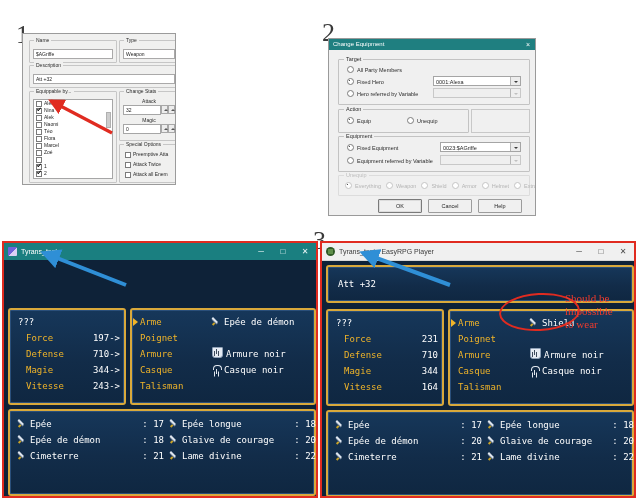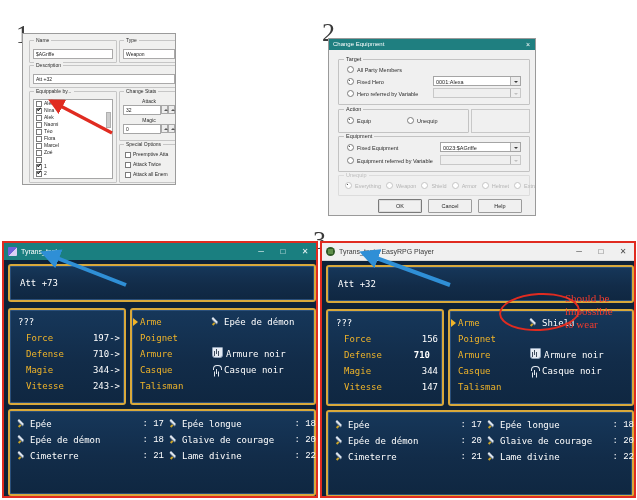--- a/index.html
+++ b/index.html
@@ -275,21 +275,21 @@
   .cursor-arrow{
     position:absolute;width:0;height:0;
     border-top:4px solid transparent;border-bottom:4px solid transparent;
     border-left:5px solid #f0b429;
   }
   .itemrow{
     position:absolute;
     font-family:"DejaVu Sans Mono", monospace;font-size:9px;
     color:#ffffff;white-space:pre;line-height:14px;
   }
-  .itemnum{position:absolute;font-family:Liberation Mono, monospace;}
+  .itemnum{position:absolute;}
 
   
   .redtext{
     position:absolute;
     font-family:Liberation Serif, serif;
     font-size:11px;line-height:13px;
     color:#ef3b2d;font-weight:400;
     white-space:pre-line;
   }
   .red-ellipse{
@@ -509,23 +509,20 @@
   <div class="titlebar tb-teal">
     <span class="tb-ico a"></span>
     <span>Tyrans_test</span>
     <span class="tb-spacer"></span>
     <span class="tb-btn">─</span>
     <span class="tb-btn">□</span>
     <span class="tb-btn">✕</span>
   </div>
   <div class="gamebody" style="height:240px;">
 
-    <div class="rmwin" style="left:4px;top:4px;width:308px;height:38px;">
-      <div class="rmtext" style="position:absolute;left:10px;top:11px;">Att +73</div>
-    </div>
 
     <div class="rmwin" style="left:4px;top:48px;width:118px;height:97px;">
       <div class="rmtext" style="position:absolute;left:8px;top:6px;">???</div>
       <div id="left-stats" style="position:absolute;left:8px;top:20px;width:102px;">
           <div class="rm-stat-row"><span class="rm-stat-name">Force</span><span class="rm-stat-val" style="right: 0px;">197-&gt;</span></div>
           <div class="rm-stat-row"><span class="rm-stat-name">Defense</span><span class="rm-stat-val" style="right: 0px;">710-&gt;</span></div>
           <div class="rm-stat-row"><span class="rm-stat-name">Magie</span><span class="rm-stat-val" style="right: 0px;">344-&gt;</span></div>
           <div class="rm-stat-row"><span class="rm-stat-name">Vitesse</span><span class="rm-stat-val" style="right: 0px;">243-&gt;</span></div>
         </div>
     </div>
@@ -571,24 +568,24 @@
     <span class="tb-btn">□</span>
     <span class="tb-btn">✕</span>
   </div>
   <div class="gamebody" style="height:240px;">
     <div class="rmwin" style="left:4px;top:4px;width:308px;height:38px;">
       <div class="rmtext" style="position:absolute;left:10px;top:11px;">Att +32</div>
     </div>
     <div class="rmwin" style="left:4px;top:48px;width:118px;height:97px;">
       <div class="rmtext" style="position:absolute;left:8px;top:6px;">???</div>
       <div id="right-stats" style="position:absolute;left:8px;top:20px;width:102px;">
-          <div class="rm-stat-row"><span class="rm-stat-name">Force</span><span class="rm-stat-val" style="right: 0px;">156</span></div>
-          <div class="rm-stat-row"><span class="rm-stat-name">Defense</span><span class="rm-stat-val" style="right: 8px; font-weight: bold;">710</span></div>
+          <div class="rm-stat-row"><span class="rm-stat-name">Force</span><span class="rm-stat-val" style="right: 0px;">231</span></div>
+          <div class="rm-stat-row"><span class="rm-stat-name">Defense</span><span class="rm-stat-val" style="right: 0px;">710</span></div>
           <div class="rm-stat-row"><span class="rm-stat-name">Magie</span><span class="rm-stat-val" style="right: 0px; margin-left: 22px;">344</span></div>
-          <div class="rm-stat-row"><span class="rm-stat-name">Vitesse</span><span class="rm-stat-val" style="right: 0px;">147</span></div>
+          <div class="rm-stat-row"><span class="rm-stat-name">Vitesse</span><span class="rm-stat-val" style="right: 0px;">164</span></div>
         </div>
     </div>
     <div class="rmwin" style="left:126px;top:48px;width:186px;height:97px;">
       <div id="right-equip" style="position:absolute;left:8px;top:4px;width:172px;">
           <div class="eq-row"><span class="cursor-arrow" style="left: -7px; top: 4px;"></span><span class="eq-slot">Arme</span><span class="eq-item" style="left: 72px;"><span class="ico ico-sword"></span><span>Shield</span></span></div>
           <div class="eq-row"><span class="eq-slot">Poignet</span><span class="eq-item" style="left: 72px;"><span></span></span></div>
           <div class="eq-row"><span class="eq-slot">Armure</span><span class="eq-item" style="left: 72px;"><span class="ico ico-armor"></span><span>Armure noir</span></span></div>
           <div class="eq-row"><span class="eq-slot">Casque</span><span class="eq-item" style="left: 72px;"><span class="ico ico-helmet"></span><span>Casque noir</span></span></div>
           <div class="eq-row"><span class="eq-slot">Talisman</span><span class="eq-item" style="left: 72px;"><span></span></span></div>
         </div>

